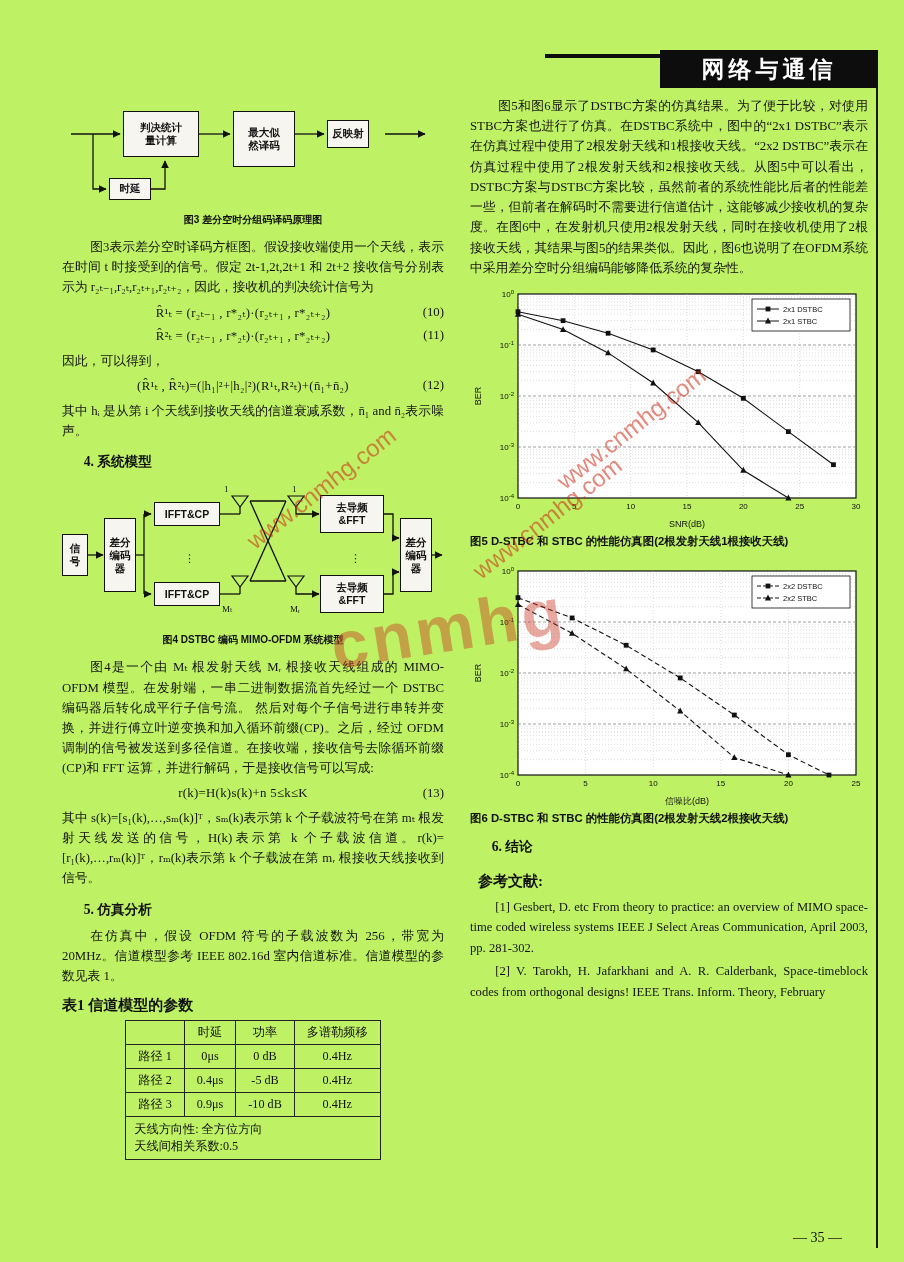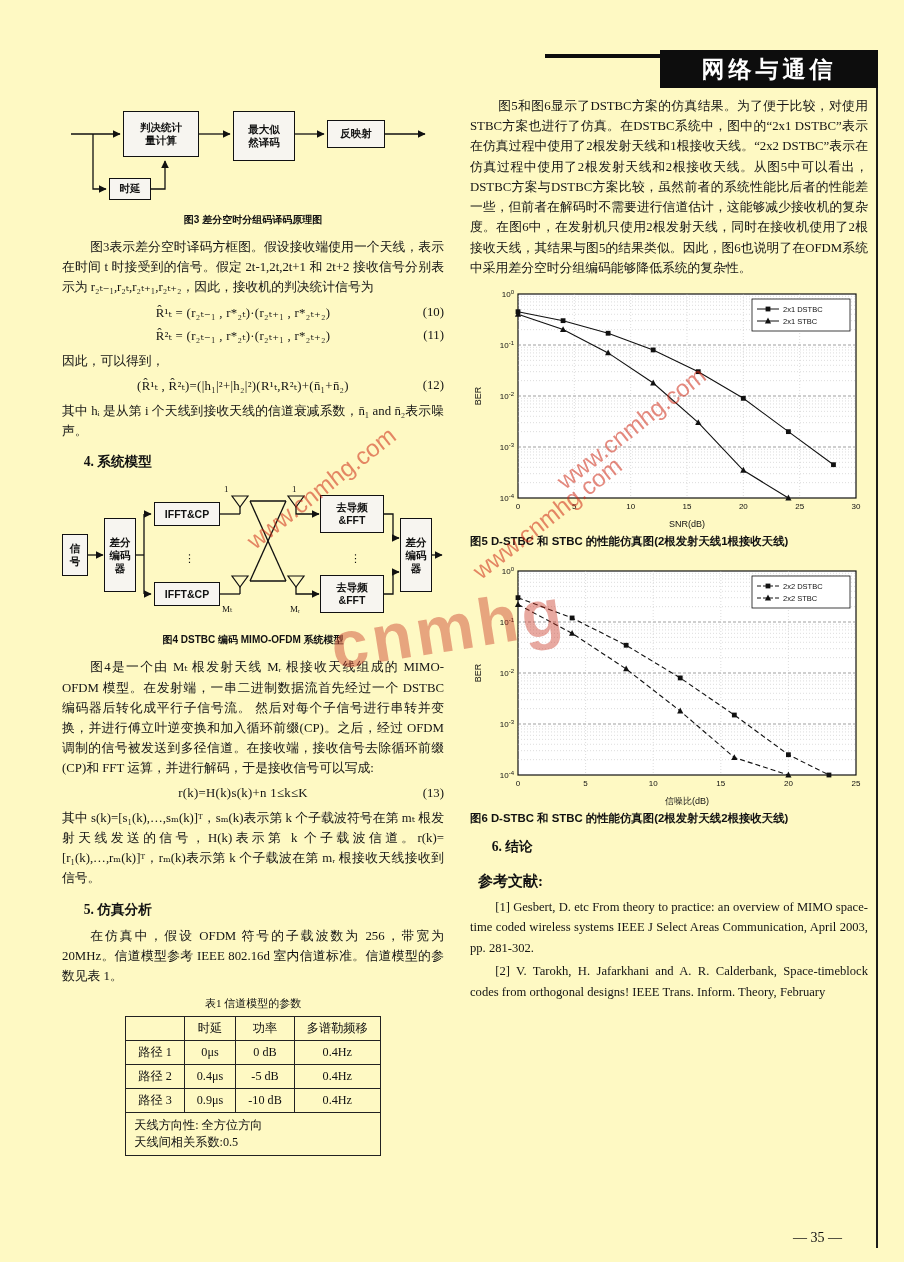--- a/index.html
+++ b/index.html
@@ -1,18 +1,18 @@
 <!DOCTYPE html>
 <html><head>
 <meta charset="utf-8">
 <style>
   * { margin:0; padding:0; box-sizing:border-box; }
   html,body { background:#d8d5cf; }
   body { font-family:"Liberation Serif","DejaVu Serif",serif; }
-  .page { position:relative; width:904px; height:1262px; background:#fef9c3; overflow:hidden; margin:0 auto; }
+  .page { position:relative; width:904px; height:1262px; background:#bef264; overflow:hidden; margin:0 auto; }
 
   
   .banner-rule { position:absolute; left:545px; top:54px; width:118px; height:4px; background:#0d0d0d; }
   .banner { position:absolute; left:660px; top:50px; width:218px; height:38px; background:#0d0d0d; color:#fff;
             display:flex; align-items:center; justify-content:center; font-weight:bold; font-size:23px; letter-spacing:4px;
             font-family:"Liberation Sans","DejaVu Sans",sans-serif; }
   .edge-line { position:absolute; left:876px; top:88px; width:2px; height:1160px; background:#1c1c1c; }
 
   
   .col-left  { position:absolute; left:62px;  top:100px; width:382px; }
@@ -33,21 +33,21 @@
   .diagram svg.darrows { position:absolute; inset:0; width:100%; height:100%; }
   .blk { position:absolute; border:1.4px solid #111; background:#f7f5f0; display:flex; align-items:center; justify-content:center;
          text-align:center; font-size:10.5px; line-height:1.25; white-space:pre-line; color:#111; font-weight:bold;
          font-family:"Liberation Sans","DejaVu Sans",sans-serif; }
   .ln { stroke:#111; stroke-width:1.3; fill:none; }
   .ant { stroke:#111; stroke-width:1.2; fill:none; }
   .figcap { font-weight:bold; font-size:10px; text-align:center; color:#111; margin:5px 0 10px;
             font-family:"Liberation Sans","DejaVu Sans",sans-serif; }
 
   
-  .tbl-title { font-weight:normal; font-size:11px; text-align:center; margin:10px 0 5px; color:#111; }
+  .tbl-title { font-weight:bold; font-size:15px; margin:10px 0 5px; color:#111; }
   table.tbl { border-collapse:collapse; margin:0 auto; font-size:12.2px; color:#111; }
   table.tbl th, table.tbl td { border:1.2px solid #222; padding:3px 12px; text-align:center; font-weight:normal; }
   table.tbl td.tfoot { text-align:left; white-space:pre-line; padding:4px 8px; }
 
   
   .chart { display:block; width:396px; height:248px; margin:6px 0 2px; }
   .chartcap { font-weight:bold; font-size:11.4px; text-align:left; color:#111; margin:2px 0 12px;
               font-family:"Liberation Sans","DejaVu Sans",sans-serif; }
 
   
@@ -85,23 +85,23 @@
           </defs>
           <path class="ln" d="M6,30 H55" marker-end="url(#a3)"></path>
           <path class="ln" d="M134,30 H165" marker-end="url(#a3)"></path>
           <path class="ln" d="M230,30 H259" marker-end="url(#a3)"></path>
           <path class="ln" d="M320,30 H360" marker-end="url(#a3)"></path>
           <path class="ln" d="M28,30 V85 H41" marker-end="url(#a3)"></path>
           <path class="ln" d="M86,85 H100 V57" marker-end="url(#a3)"></path>
         </svg>
         <div class="blk" style="left:58px;top:7px;width:76px;height:46px">判决统计
 量计算</div>
-        <div class="blk" style="left:168px;top:7px;width:62px;height:50px">最大似
+        <div class="blk" style="left:168px;top:7px;width:62px;height:56px">最大似
 然译码</div>
-        <div class="blk" style="left:262px;top:16px;width:58px;height:28px">反映射</div>
+        <div class="blk" style="left:262px;top:16px;width:42px;height:28px">反映射</div>
         <div class="blk" style="left:44px;top:74px;width:42px;height:22px">时延</div>
       </div>
       <div class="figcap">图3 差分空时分组码译码原理图</div>
     </div>
 
     <p class="p">图3表示差分空时译码方框图。假设接收端使用一个天线，表示在时间 t 时接受到的信号。假定 2t-1,2t,2t+1 和 2t+2 接收信号分别表示为 r₂ₜ₋₁,r₂ₜ,r₂ₜ₊₁,r₂ₜ₊₂，因此，接收机的判决统计信号为</p>
 
     <div class="eq">
       <span class="expr">R̂¹ₜ = (r₂ₜ₋₁ , r*₂ₜ)·(r₂ₜ₊₁ , r*₂ₜ₊₂)</span>
       <span class="num">(10)</span>
@@ -181,21 +181,21 @@
         <div class="blk" style="left:338px;top:40px;width:32px;height:74px">差分
 编码
 器</div>
       </div>
       <div class="figcap">图4 DSTBC 编码 MIMO-OFDM 系统模型</div>
     </div>
 
     <p class="p">图4是一个由 Mₜ 根发射天线 Mᵣ 根接收天线组成的 MIMO-OFDM 模型。在发射端，一串二进制数据流首先经过一个 DSTBC 编码器后转化成平行子信号流。 然后对每个子信号进行串转并变换，并进行傅立叶逆变换和加入循环前缀(CP)。之后，经过 OFDM 调制的信号被发送到多径信道。在接收端，接收信号去除循环前缀(CP)和 FFT 运算，并进行解码，于是接收信号可以写成:</p>
 
     <div class="eq">
-      <span class="expr">r(k)=H(k)s(k)+n      1≤k≤K</span>
+      <span class="expr">r(k)=H(k)s(k)+n      5≤k≤K</span>
       <span class="num">(13)</span>
     </div>
 
     <p class="p noindent">其中 s(k)=[s₁(k),…,sₘ(k)]ᵀ，sₘ(k)表示第 k 个子载波符号在第 mₜ 根发射天线发送的信号，H(k)表示第 k 个子载波信道。r(k)=[r₁(k),…,rₘ(k)]ᵀ，rₘ(k)表示第 k 个子载波在第 mᵣ 根接收天线接收到信号。</p>
 
     <div class="h">5. 仿真分析</div>
 
     <p class="p">在仿真中，假设 OFDM 符号的子载波数为 256，带宽为20MHz。信道模型参考 IEEE 802.16d 室内信道标准。信道模型的参数见表 1。</p>
 
     <div class="tbl-title">表1 信道模型的参数</div>

